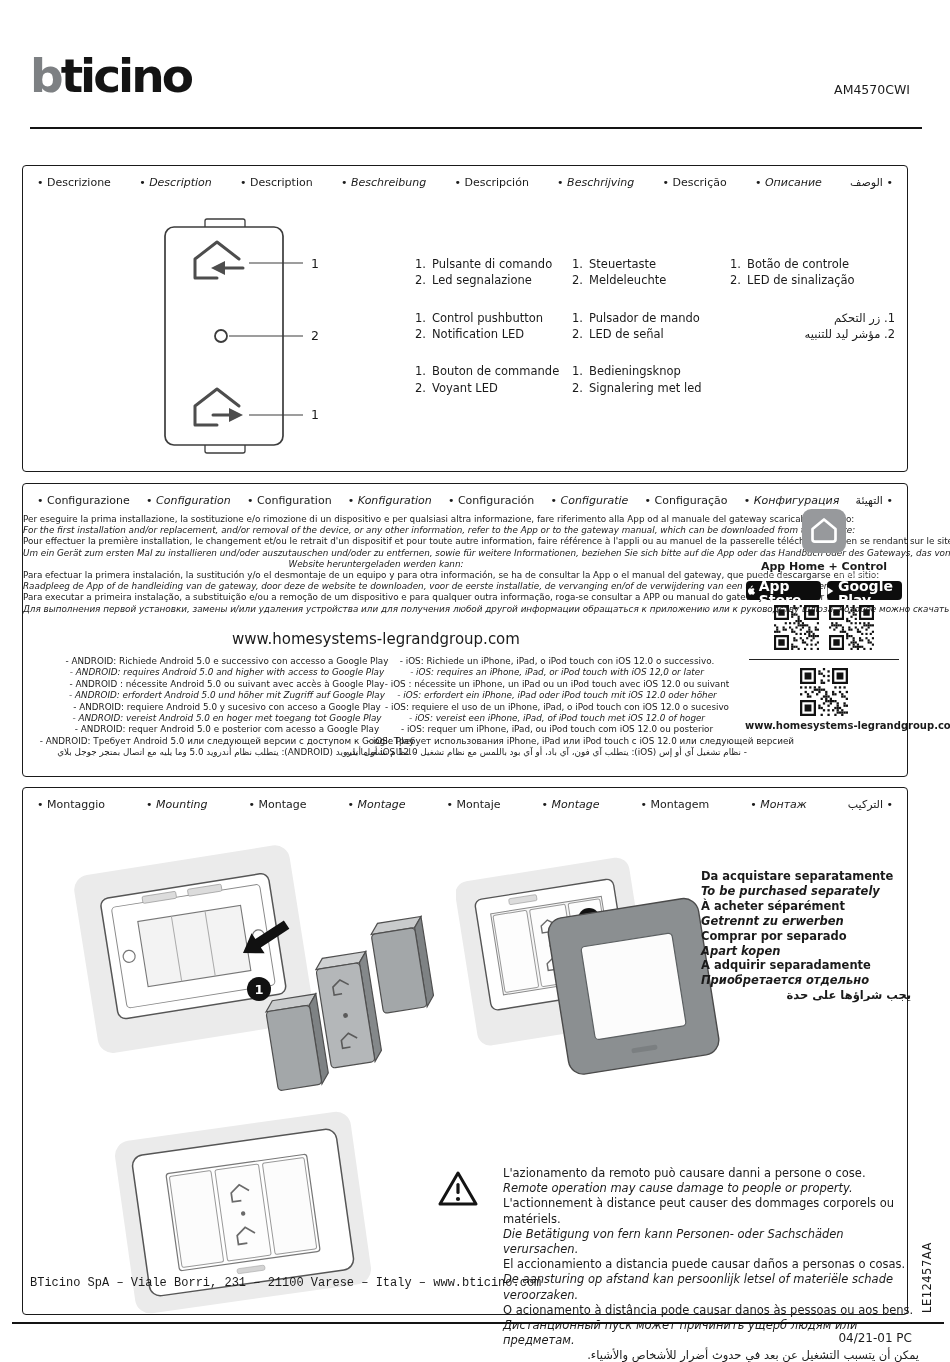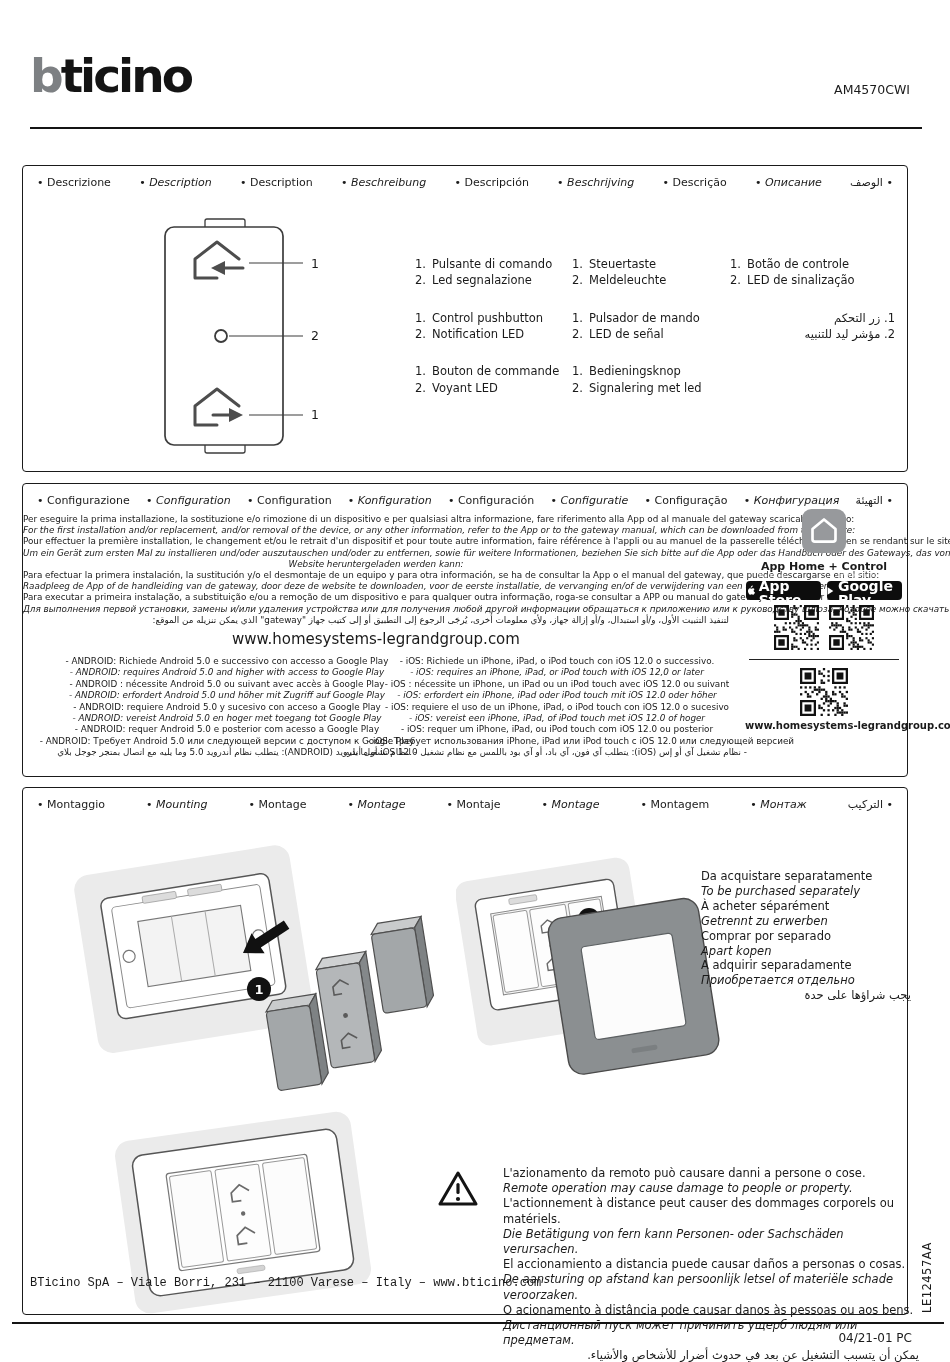--- a/index.html
+++ b/index.html
@@ -62,21 +62,21 @@
   .app-divider { width:150px; height:0; border-top:1.3px solid #222; margin:9px auto 8px auto; }
   .qr-big { width:48px; height:48px; margin:0 auto; }
   .app-url { font-size:10px; font-weight:bold; margin-top:4px; white-space:nowrap; }
 
   
   .diag { position:absolute; }
   .diag1 { left:38px;  top:33px; }
   .diag2 { left:433px; top:51px; }
   .diag3 { left:73px;  top:311px; }
   .purchase-note { position:absolute; left:678px; top:81px; width:210px;
-                   font-size:11.5px; line-height:14.9px; }
+                   font-size:11.5px; line-height:14.9px;font-weight:bold; }
   .warning { position:absolute; left:406px; top:378px; width:490px; }
   .warning-icon { position:absolute; left:8px; top:4px; }
   .warning-lines { margin-left:74px; font-size:11.5px; line-height:15.2px; }
 
   .side-code { position:absolute; left:920px; top:1313px; transform-origin:0 0;
                transform:rotate(-90deg); font-size:11.5px; letter-spacing:.5px; white-space:nowrap; }
 
   
   .footer-rule { position:absolute; left:12px; right:6px; top:1322px; height:1.5px; background:#141414; }
   .footer-left  { position:absolute; left:30px; top:1276px; font-size:12px;font-family:Liberation Mono, monospace; }
@@ -193,21 +193,20 @@
     <div class="conf-intro">
         <div>Per eseguire la prima installazione, la sostituzione e/o rimozione di un dispositivo e per qualsiasi altra informazione, fare riferimento alla App od al manuale del gateway scaricabile dal sito:</div>
         <div class="it">For the first installation and/or replacement, and/or removal of the device, or any other information, refer to the App or to the gateway manual, which can be downloaded from the website:</div>
         <div>Pour effectuer la première installation, le changement et/ou le retrait d'un dispositif et pour toute autre information, faire référence à l'appli ou au manuel de la passerelle téléchargeable en se rendant sur le site :</div>
         <div class="it">Um ein Gerät zum ersten Mal zu installieren und/oder auszutauschen und/oder zu entfernen, sowie für weitere Informationen, beziehen Sie sich bitte auf die App oder das Handbuch oder des Gateways, das von der</div>
         <div class="it">Website heruntergeladen werden kann:</div>
         <div>Para efectuar la primera instalación, la sustitución y/o el desmontaje de un equipo y para otra información, se ha de consultar la App o el manual del gateway, que puede descargarse en el sitio:</div>
         <div class="it">Raadpleeg de App of de handleiding van de gateway, door deze de website te downloaden, voor de eerste installatie, de vervanging en/of de verwijdering van een apparaat en andere informatie:</div>
         <div>Para executar a primeira instalação, a substituição e/ou a remoção de um dispositivo e para qualquer outra informação, roga-se consultar a APP ou manual do gateway que pode ser baixado do site:</div>
         <div class="it">Для выполнения первой установки, замены и/или удаления устройства или для получения любой другой информации обращаться к приложению или к руководству шлюза, которое можно скачать на сайте:</div>
-        <div class="rtl">لتنفيذ التثبيت الأول، و/أو استبدال، و/أو إزالة جهاز، ولأي معلومات أخرى، يُرجَى الرجوع إلى التطبيق أو إلى كتيب جهاز "gateway" الذي يمكن تنزيله من الموقع:</div>
       </div>
     <div class="conf-url">www.homesystems-legrandgroup.com</div>
 
     <div class="req-block req-android">
         <div>- ANDROID: Richiede Android 5.0 e successivo con accesso a Google Play</div>
         <div class="it">- ANDROID: requires Android 5.0 and higher with access to Google Play</div>
         <div>- ANDROID : nécessite Android 5.0 ou suivant avec accès à Google Play</div>
         <div class="it">- ANDROID: erfordert Android 5.0 und höher mit Zugriff auf Google Play</div>
         <div>- ANDROID: requiere Android 5.0 y sucesivo con acceso a Google Play</div>
         <div class="it">- ANDROID: vereist Android 5.0 en hoger met toegang tot Google Play</div>

